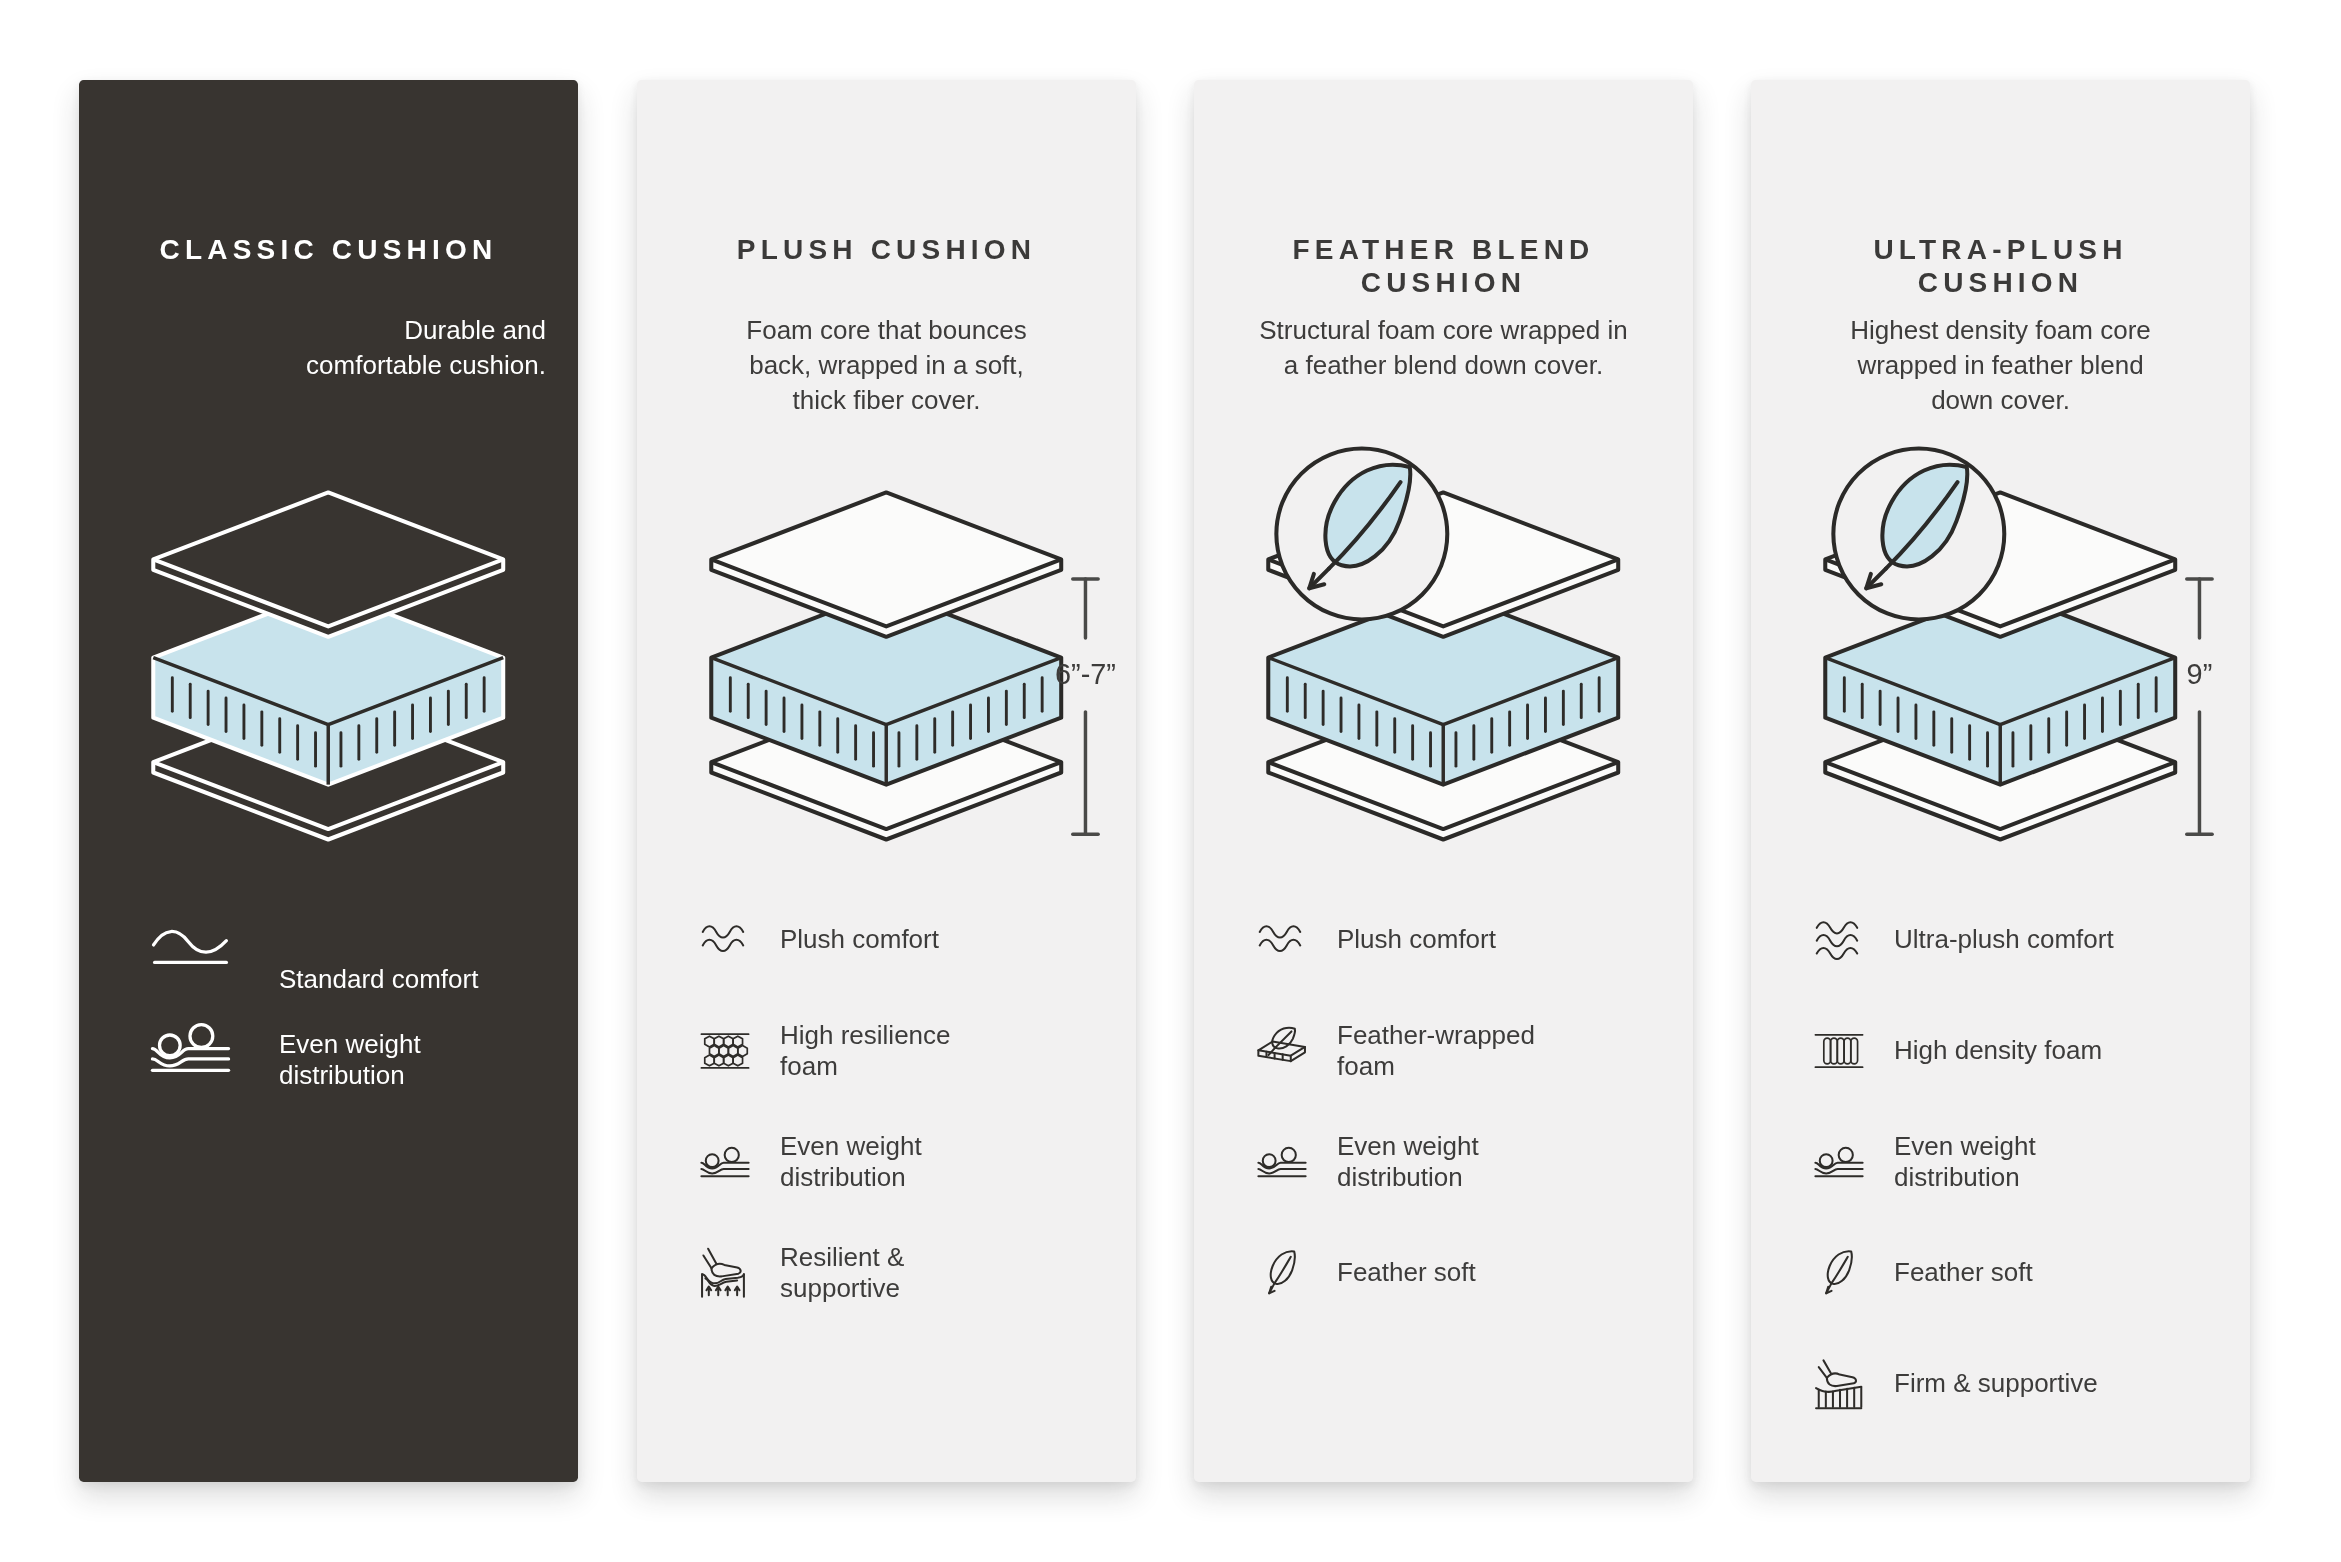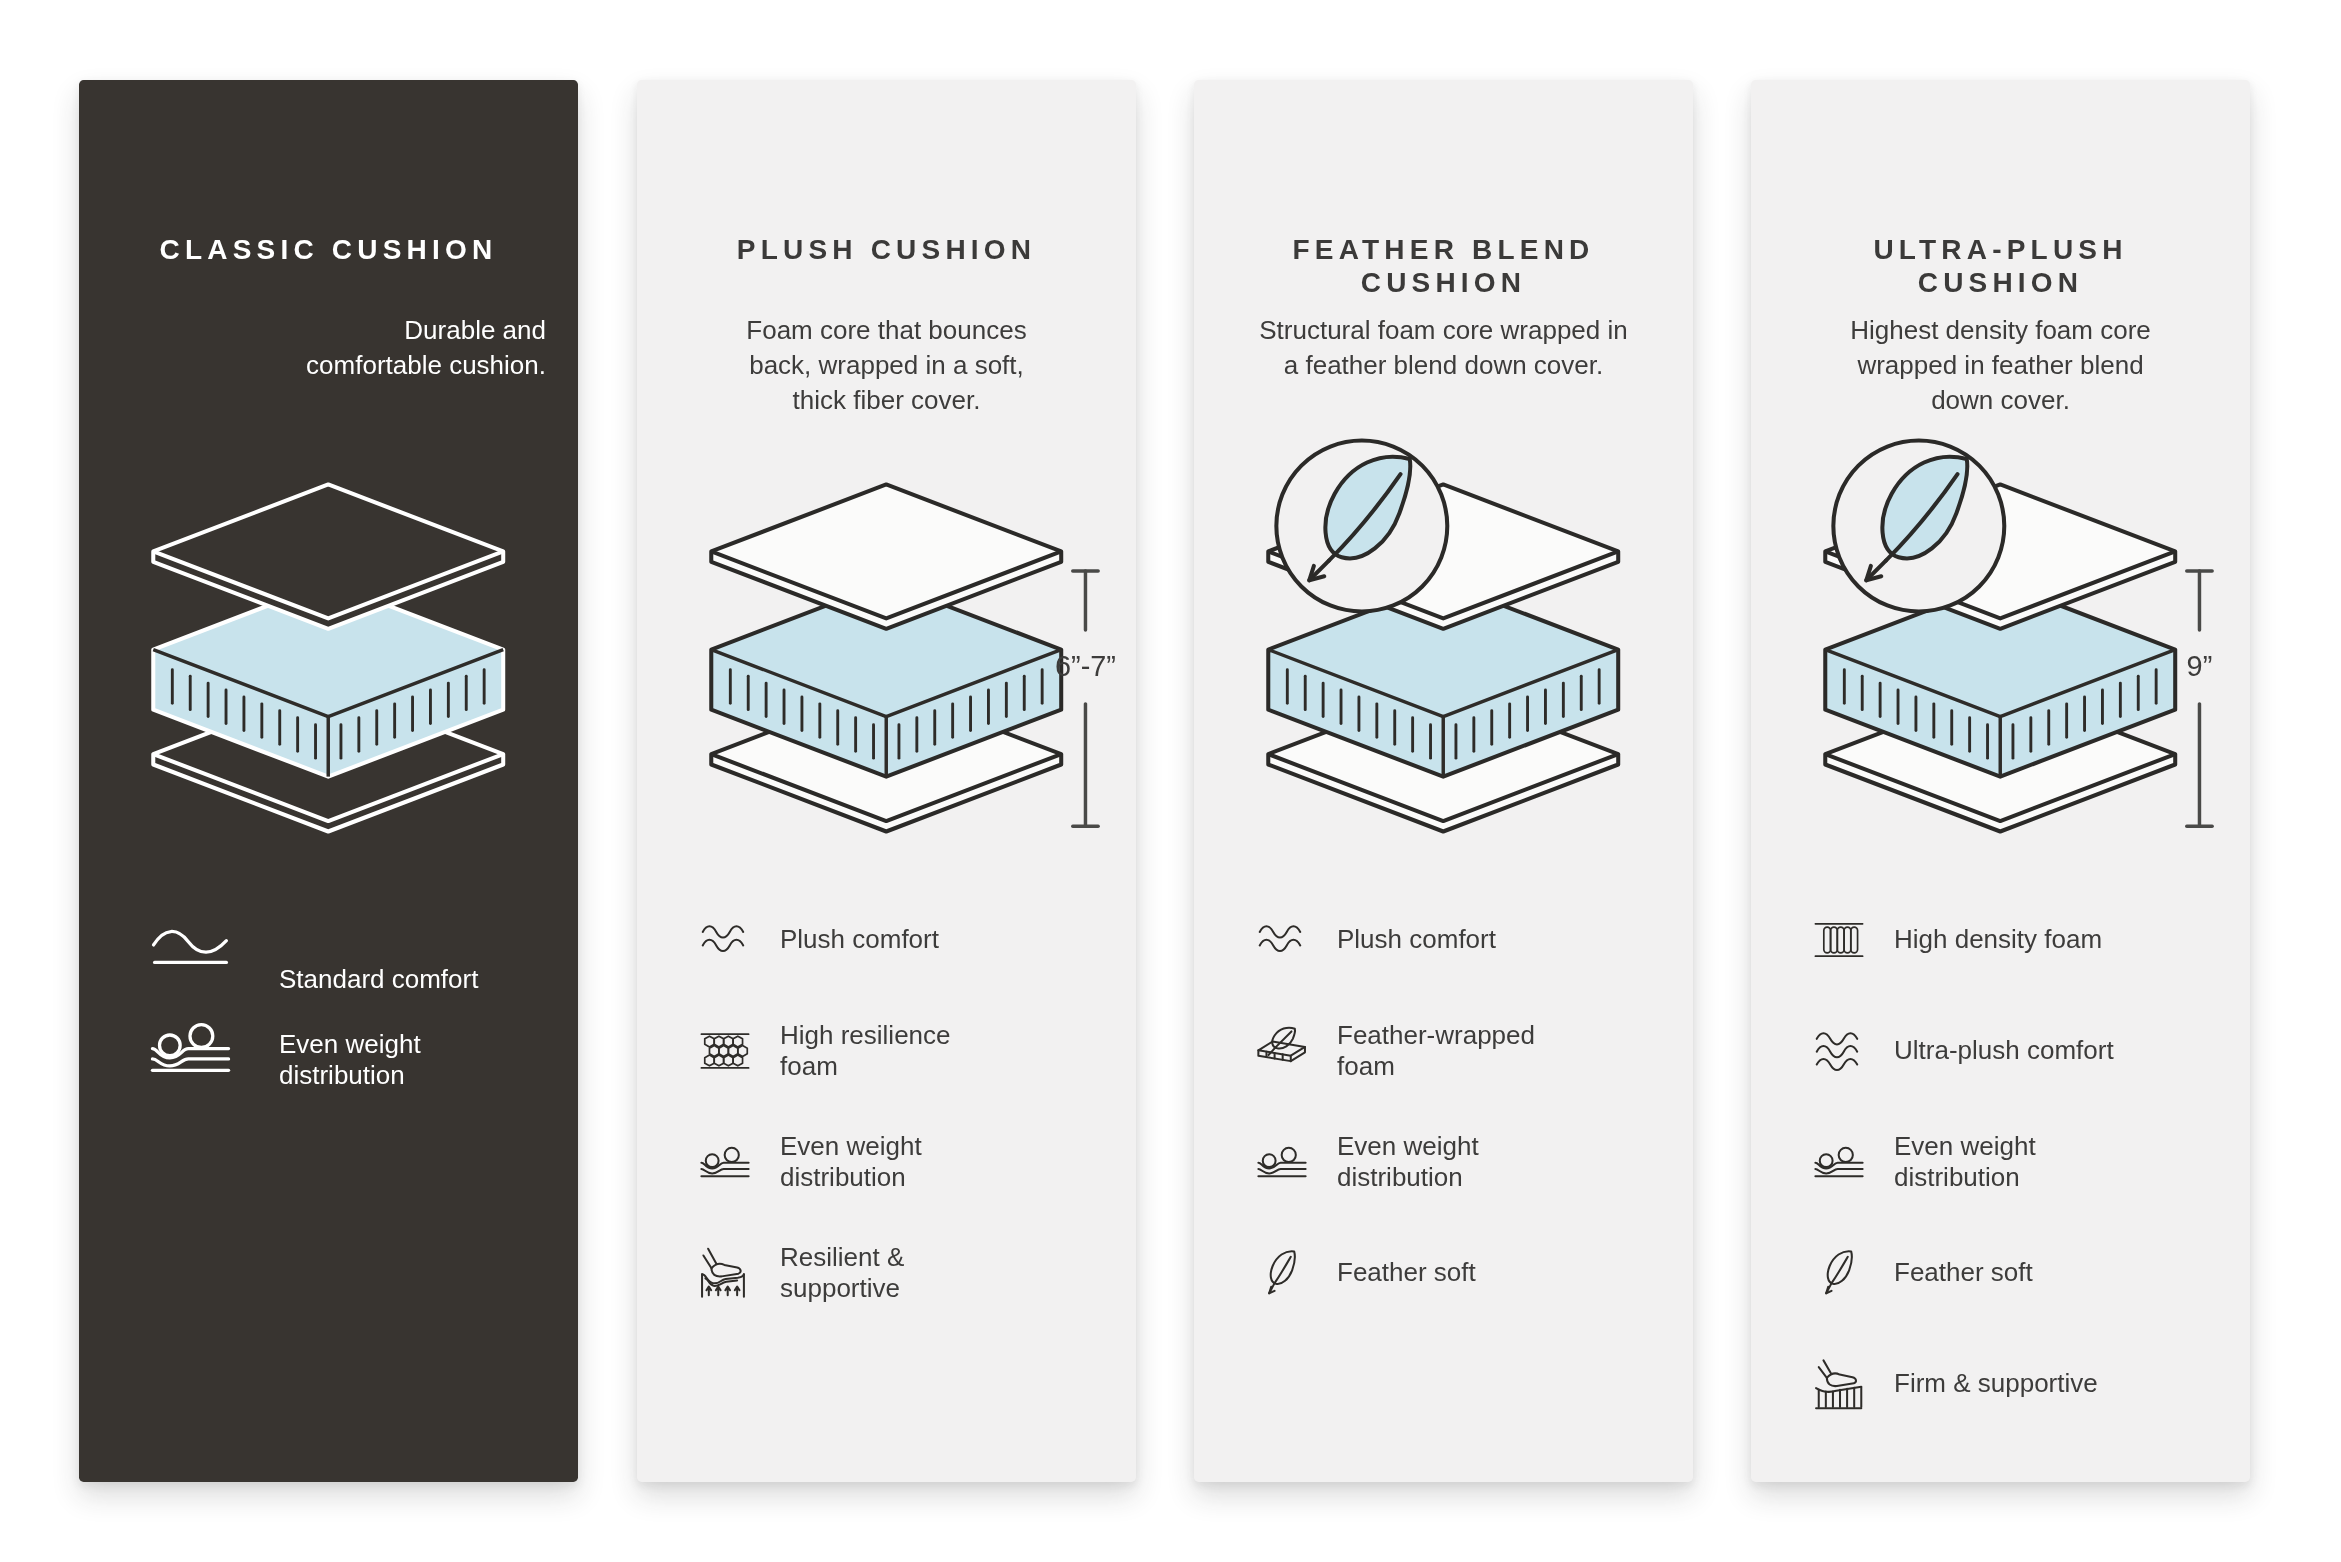--- a/index.html
+++ b/index.html
@@ -28,21 +28,21 @@
   }
   .panel-dark .title { color:#ffffff; }
 
   .desc {
     position:absolute; top:233px; left:32px; right:32px;
     text-align:center; font-size:26px; font-weight:400;
     line-height:35px; white-space:pre-line; color:#3d3c3b;
   }
   .panel-dark .desc { color:#ffffff;text-align:right; }
 
-  .diagram { position:absolute; top:349px; left:70px; width:422px; height:410px;text-align:center; }
+  .diagram { position:absolute; top:357px; left:70px; width:422px; height:410px;text-align:center; }
   .diagram svg { width:422px; height:410px; display:block; }
 
   
   .panel-light .diagram { --line:#2b2a28; --slab:#fbfbfa; --stitch:#2e2c29; --foam:#c8e3ec; --badge-bg:#f2f1f1; }
   .panel-dark  .diagram { --line:#ffffff; --slab:#383430; --stitch:#2e2c29; --foam:#c8e3ec; --badge-bg:#383430; }
 
   .dim { font-size:50px; fill:#3d3c3b; font-family:"Liberation Sans","DejaVu Sans",sans-serif; }
 
   .features { position:absolute; top:804px; left:0; right:0; list-style:none; }
   .feature { height:111px; display:flex; align-items:center; padding-left:61px; }
@@ -386,32 +386,32 @@
         <use href="#cushion-core"></use>
         <use href="#feather-badge"></use>
         <use href="#dim-line"></use>
         <text class="dim" x="655" y="338" text-anchor="middle">9”</text>
       </svg>
     </div>
     <ul class="features">
       <li class="feature">
         <span class="ficon">
             <svg viewBox="0 0 92 92" width="54" height="54">
+              <use href="#i-wave3"></use>
+            </svg>
+          </span>
+        <span class="label">Ultra-plush comfort</span>
+      </li>
+      <li class="feature">
+        <span class="ficon">
+            <svg viewBox="0 0 92 92" width="54" height="54">
               <use href="#i-density-foam"></use>
             </svg>
           </span>
         <span class="label">High density foam</span>
-      </li>
-      <li class="feature">
-        <span class="ficon">
-            <svg viewBox="0 0 92 92" width="54" height="54">
-              <use href="#i-wave3"></use>
-            </svg>
-          </span>
-        <span class="label">Ultra-plush comfort</span>
       </li>
       <li class="feature">
         <span class="ficon">
             <svg viewBox="0 0 92 92" width="54" height="54">
               <use href="#i-even-weight"></use>
             </svg>
           </span>
         <span class="label">Even weight
 distribution</span>
       </li>

